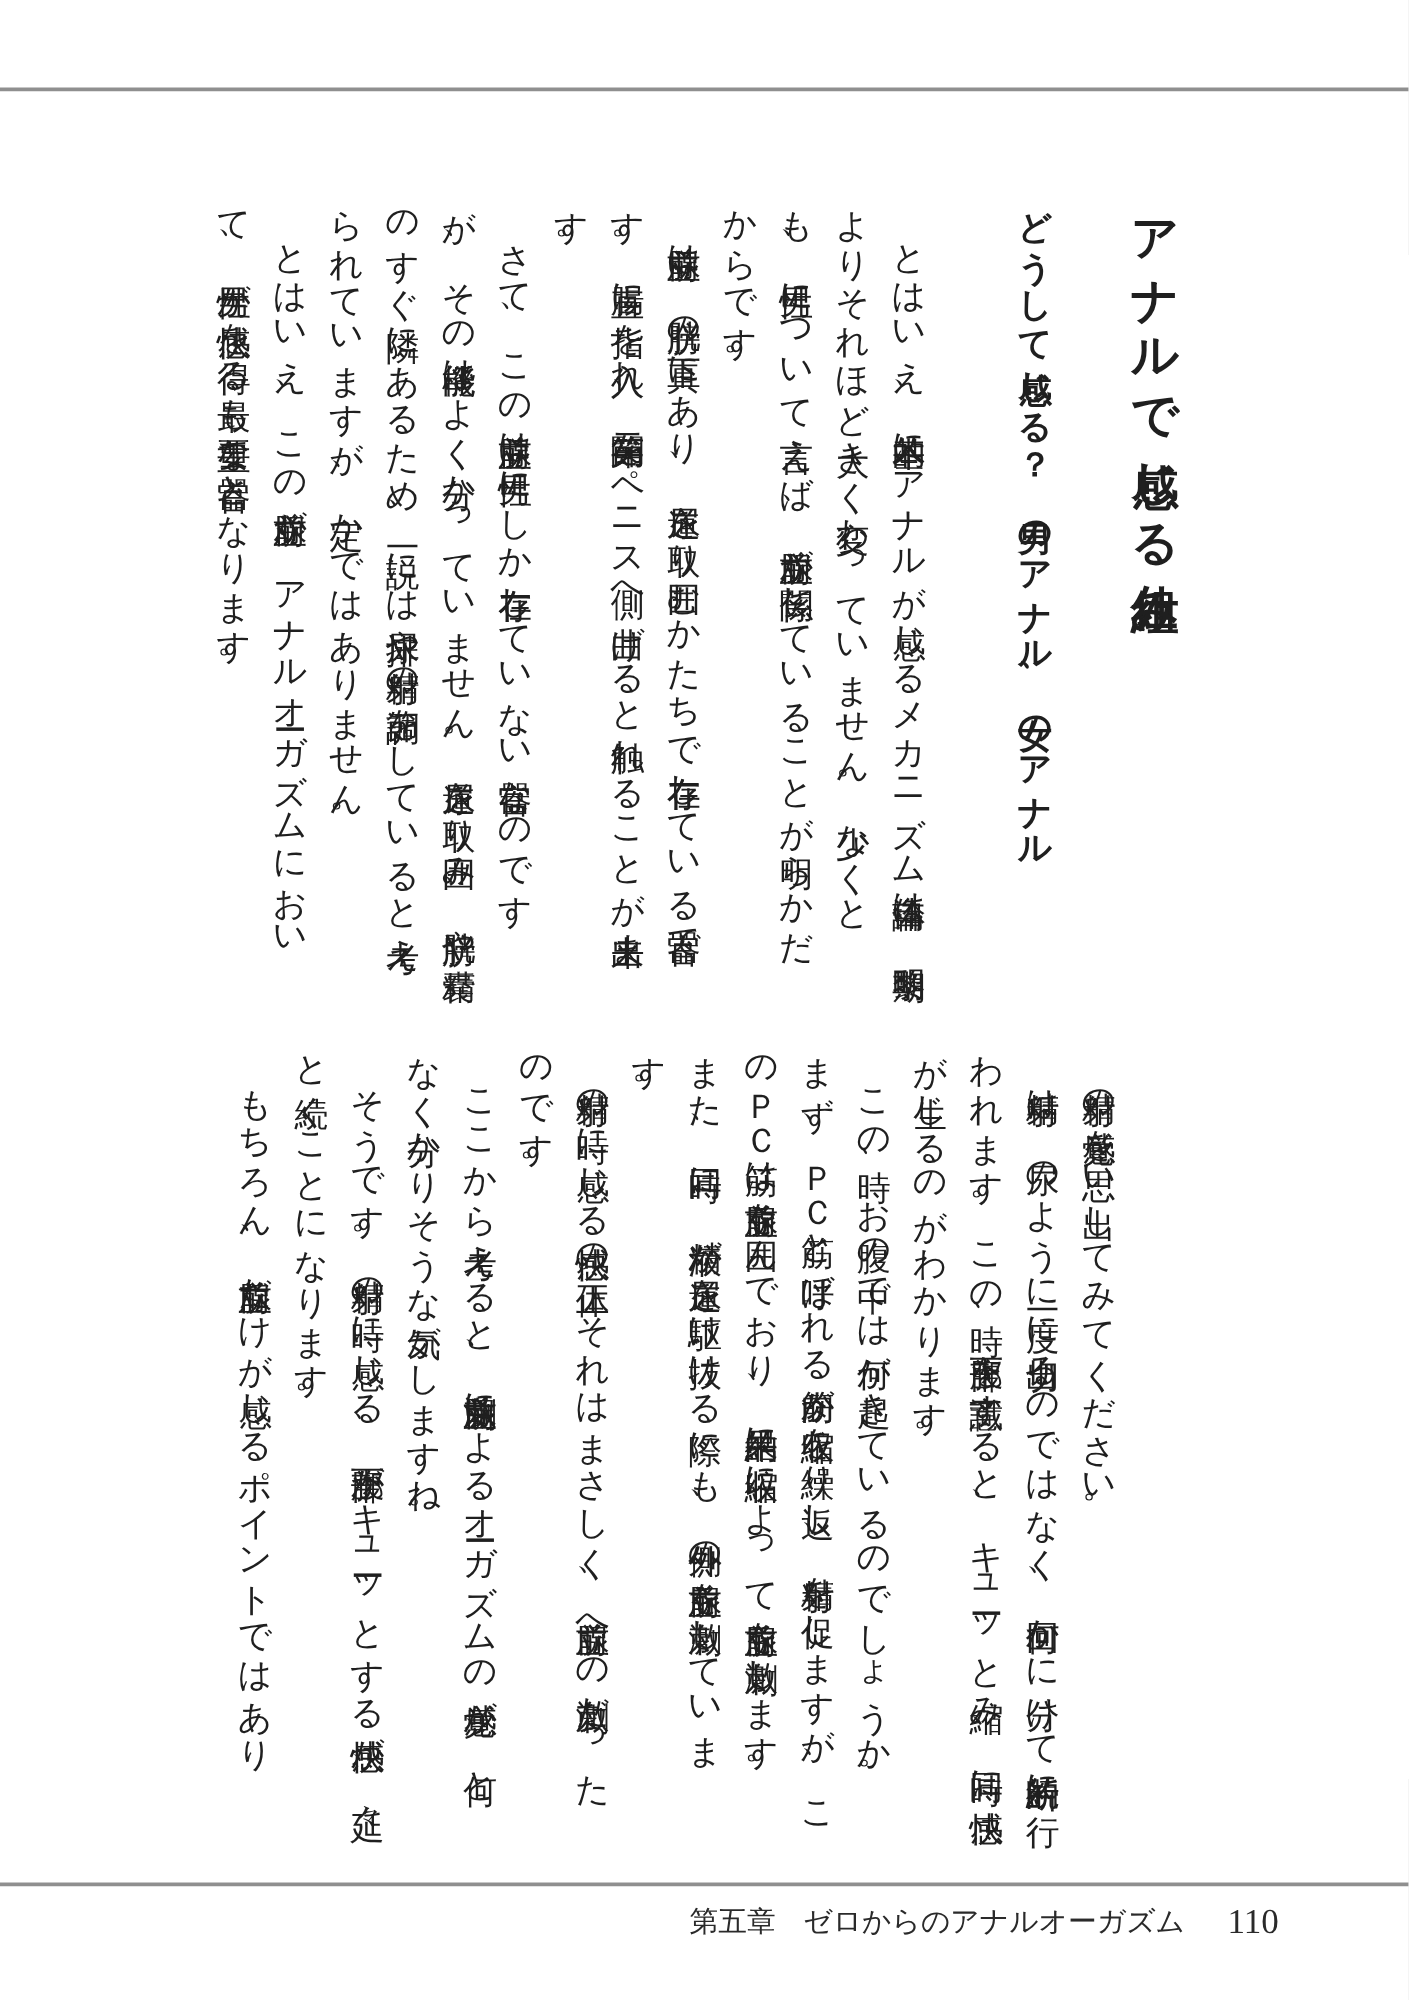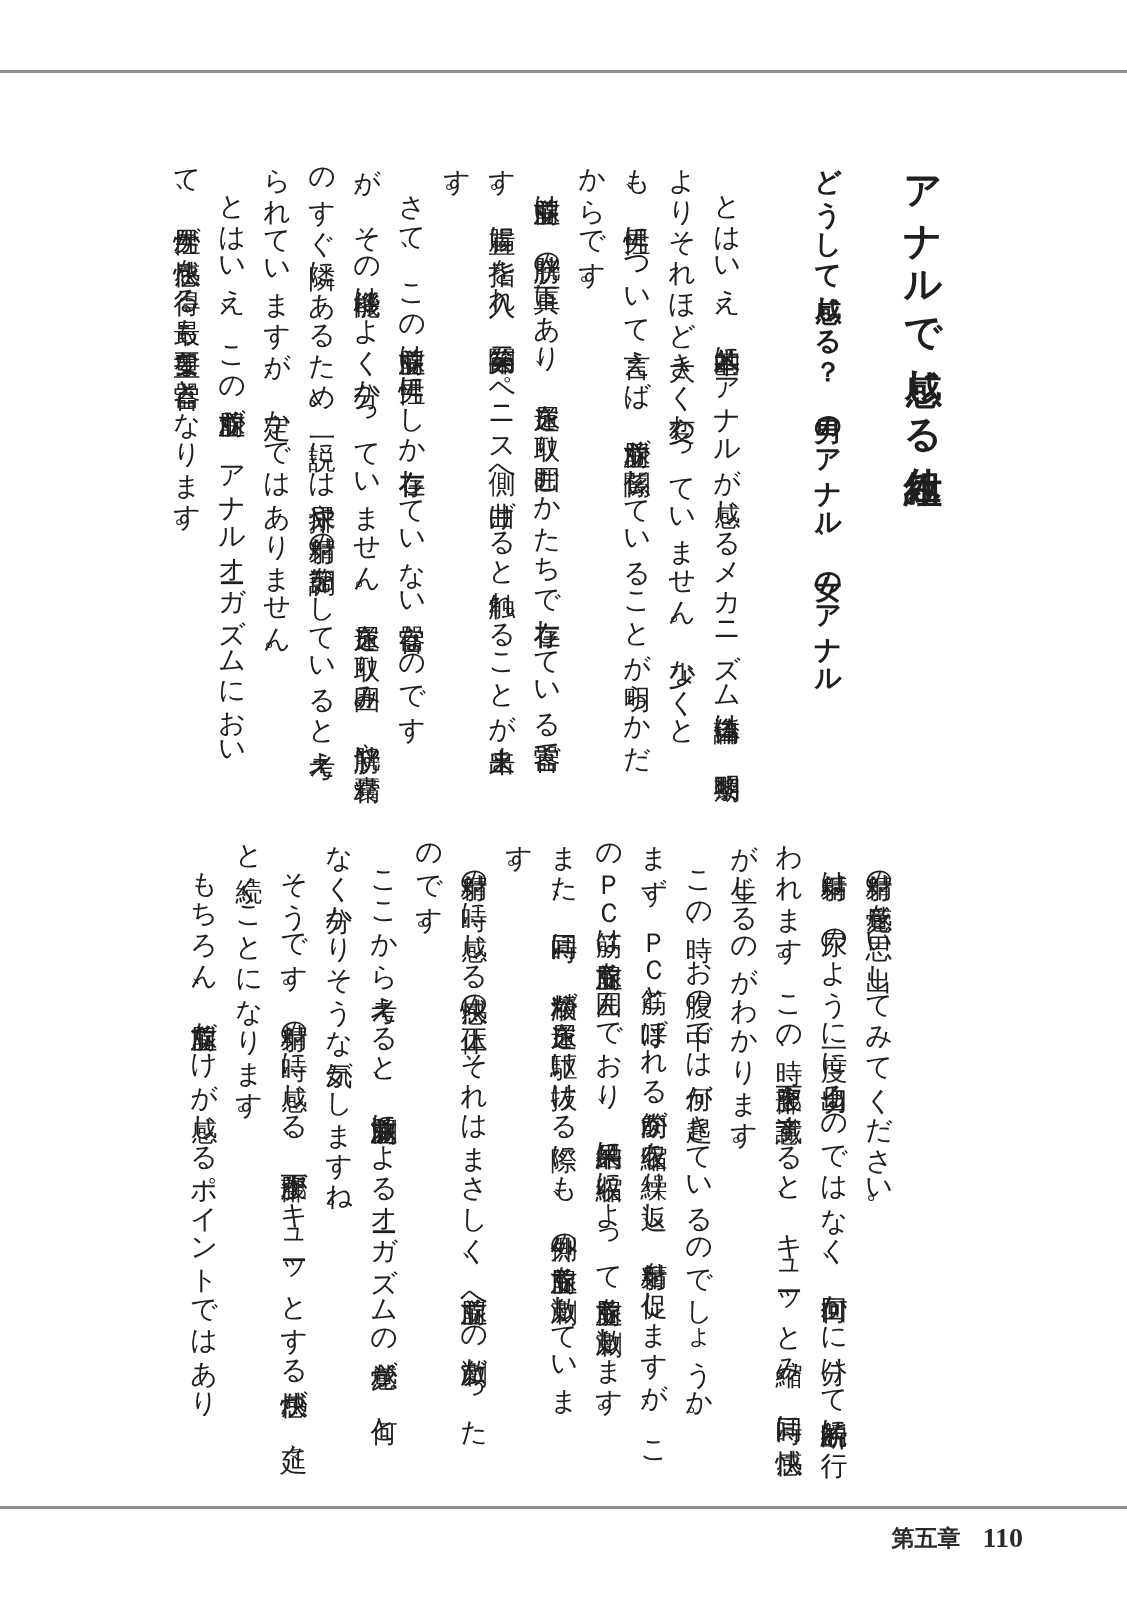--- a/index.html
+++ b/index.html
@@ -68,24 +68,23 @@
     line-height: 45px;
     text-indent: 1em;
     letter-spacing: 0;
   }
 
   .footer {
     position: absolute;
     top: 1522px;
     right: 104px;
     display: flex;
-    align-items: center;
+    align-items: flex-start;
     font-size: 23px;
     color: #2a2a2a;
-    font-weight: bold;
   }
   .footer .chapter { margin-right: 22px; }
   .footer .book-title { margin-right: 34px; }
   .footer .page-number {
     font-size: 28px;
     font-family: "Liberation Serif", "DejaVu Serif", serif;
   }
 </style>
 </head>
 <body>
@@ -110,16 +109,17 @@
     <p>射精の時に感じる快感の正体。それはまさしく、前立腺への刺激だったのです。</p>
     <p>ここから考えると、前立腺刺激によるオーガズムの感覚が、何となく分かりそうな気がしますね。</p>
     <p>そうです。射精の時に感じる、下腹部がキューッとする快感が、延々と続くことになります。</p>
     <p>もちろん、前立腺だけが感じるポイントではあり</p>
   </div>
 
   <div class="rule bottom"></div>
 
   <div class="footer">
     <span class="chapter">第五章</span>
+    <span class="book-title">ゼロからのアナルオーガズム</span>
     <span class="page-number">110</span>
   </div>
 
 </div>
 
 </body></html>

